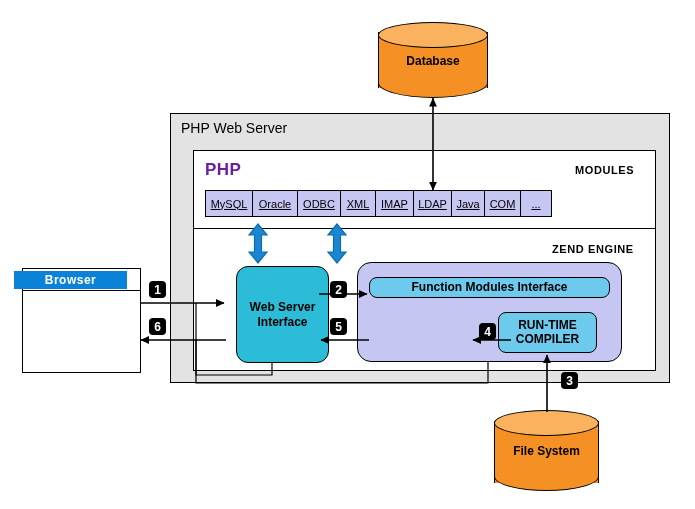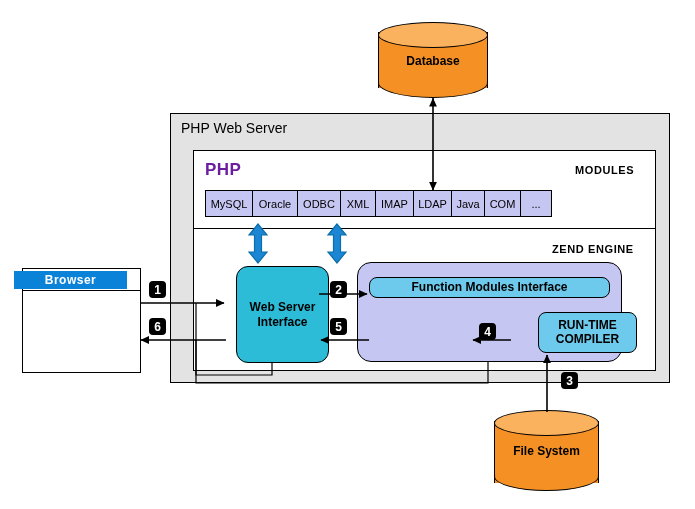--- a/index.html
+++ b/index.html
@@ -82,20 +82,21 @@
     border-right: 1px solid #000000;
     background: #c6c6f2;
     font-size: 11px;
     color: #000000;
     display: flex;
     align-items: center;
     justify-content: center;
     box-sizing: border-box;
     height: 100%;
     padding: 0 4px;
+    text-decoration: underline;
   }
   .module-cell:last-child { border-right: none; }
 
   
   .zend-box {
     left: 357px; top: 262px;
     width: 265px; height: 100px;
     background: #c6c6f2;
     border: 1px solid #000000;
     border-radius: 14px;
@@ -110,21 +111,21 @@
     align-items: center;
     justify-content: center;
     text-align: center;
     font-size: 12px;
     font-weight: bold;
     color: #000000;
     line-height: 1.15;
   }
   .fmi { left: 369px; top: 277px; width: 241px; height: 21px; }
   .executor { left: 369px; top: 312px; width: 102px; height: 41px; font-size: 13px; }
-  .runtime { left: 538px; top: 312px; width: 99px; height: 41px; }
+  .runtime { left: 498px; top: 312px; width: 99px; height: 41px; }
 
   
   .wsi {
     left: 236px; top: 266px;
     width: 93px; height: 97px;
     background: #2cbcd8;
     border: 1px solid #000000;
     border-radius: 12px;
     box-sizing: border-box;
     display: flex;

